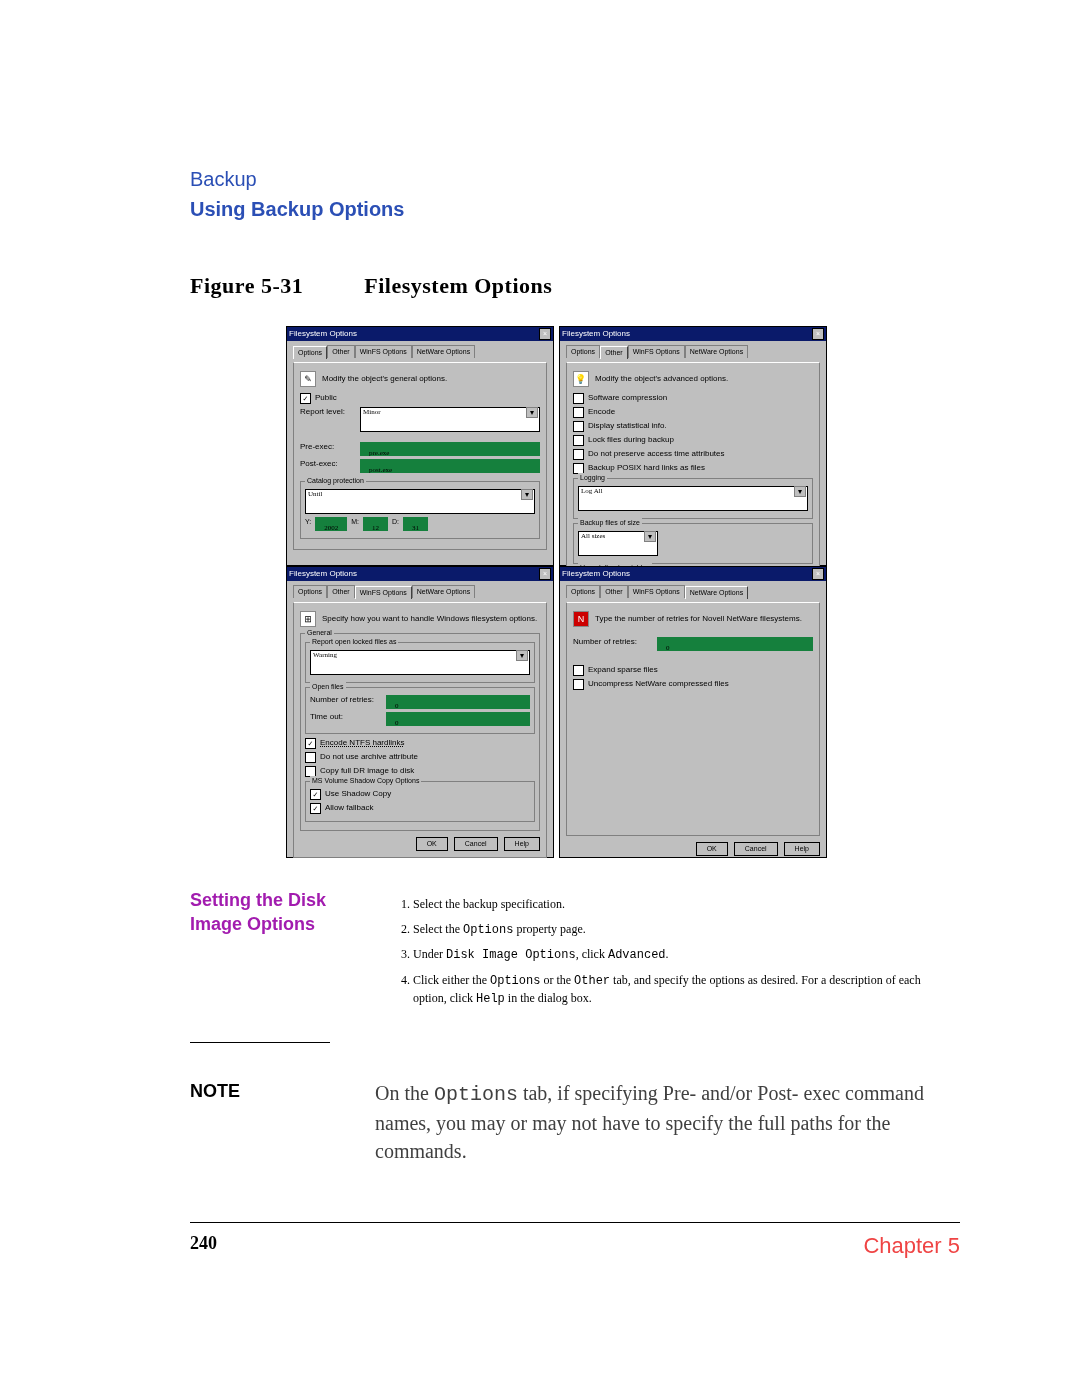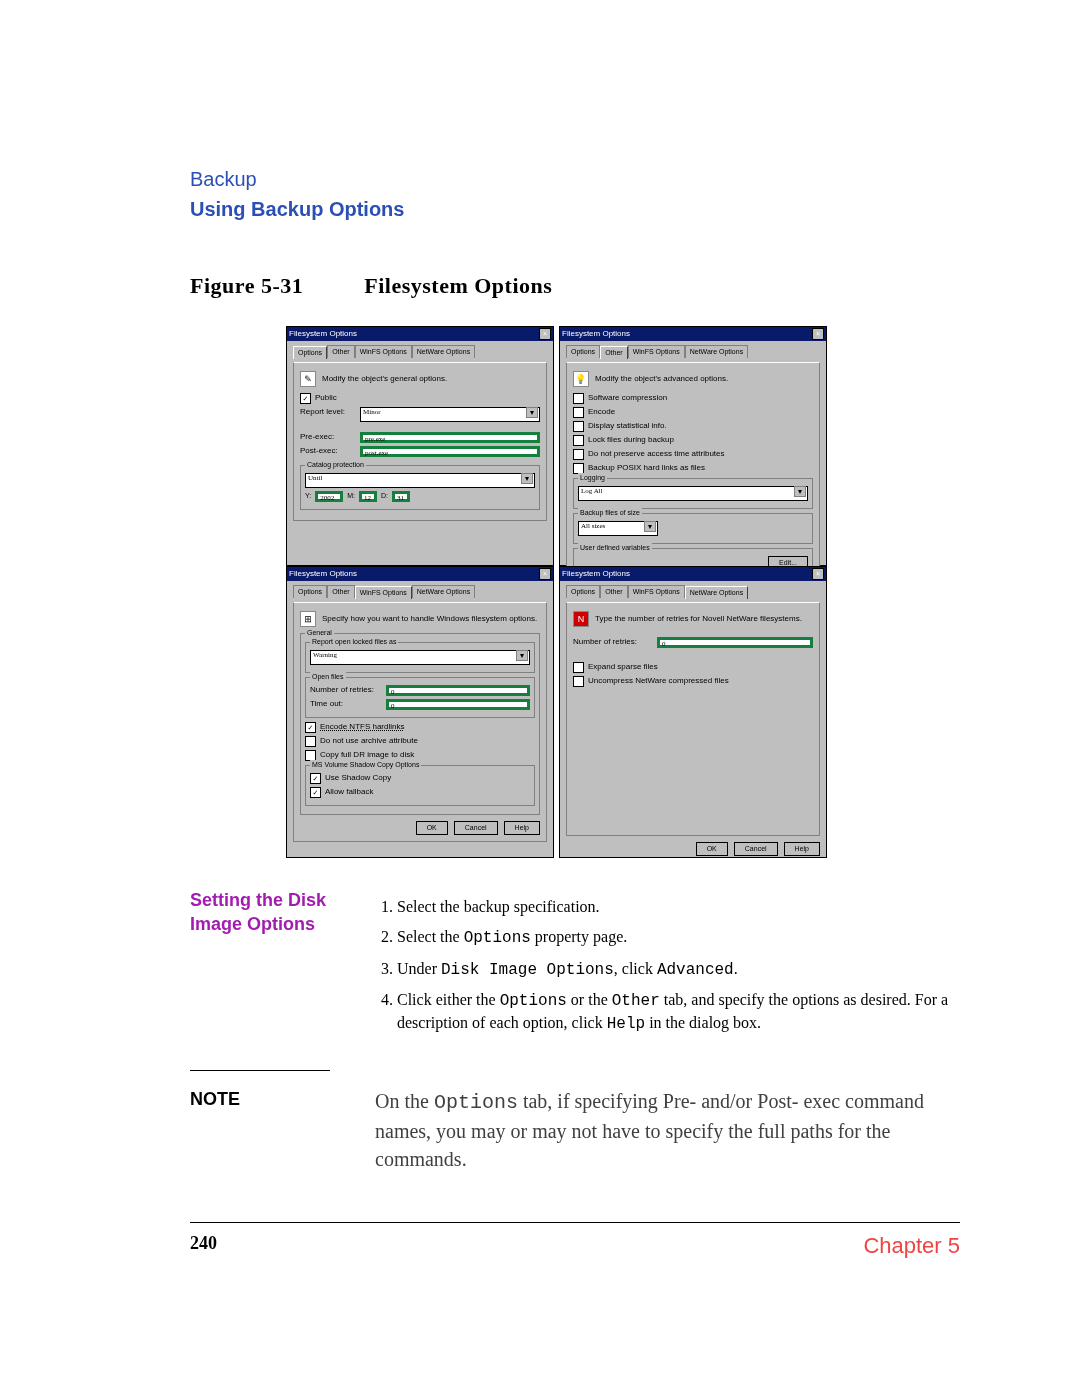--- a/index.html
+++ b/index.html
@@ -16,45 +16,45 @@
   .dlg .x{width:10px;height:10px;background:#bfbfbf;border:1px solid #000;display:flex;align-items:center;justify-content:center;font-size:7px;line-height:7px}
   .body{padding:4px 6px 6px 6px}
   .tabs{display:flex;gap:0;margin-bottom:4px;font-size:7px}
   .tab{border:1px solid #808080;border-bottom:none;background:#bfbfbf;padding:1px 4px}
   .tab.active{background:#bfbfbf;border-color:#fff #404040 #bfbfbf #fff;position:relative;top:1px}
   .panel{border:1px solid #808080;border-top-color:#fff;background:#bfbfbf;padding:6px}
   .hint{display:flex;align-items:center;gap:6px;margin:2px 0 6px 0}
   .hint .ic{width:14px;height:14px;border:1px solid #888;background:#fff;display:flex;align-items:center;justify-content:center;font-size:9px}
   .row{display:flex;align-items:flex-start;gap:4px;margin:3px 0}
   .cb{width:9px;height:9px;border:1px solid #000;background:#fff;display:inline-flex;align-items:center;justify-content:center;font-size:7px;line-height:7px}
-  .in{border:3px solid #15803d;background:#fff;font:7px Tahoma;padding:0 2px;height:11px;box-sizing:border-box;flex:1}
-  .sel{border:1px solid #000;background:#fff;font:7px Tahoma;padding:0 12px 0 2px;height:15px;box-sizing:border-box;flex:1;position:relative}
+  .in{border:7px solid #15803d;background:#fff;font:7px Tahoma;padding:0 2px;height:11px;box-sizing:border-box;flex:1}
+  .sel{border:1px solid #000;background:#fff;font:7px Tahoma;padding:0 12px 0 2px;height:25px;box-sizing:border-box;flex:1;position:relative}
   .sel::after{content:"▾";position:absolute;right:1px;top:-1px;font-size:8px;background:#bfbfbf;border:1px solid #808080;width:10px;text-align:center}
   .grp{border:1px solid #808080;padding:4px;margin:4px 0;position:relative}
   .grp>.lg{position:absolute;top:-6px;left:4px;background:#bfbfbf;padding:0 2px;font-size:7px}
   .btns{display:flex;gap:6px;justify-content:flex-end;margin-top:6px}
   .btn{border:1px solid #000;background:#bfbfbf;font-size:7px;padding:1px 10px}
   .lab{min-width:56px}
   .small{font-size:7px}
   .txt{font-family:"Times New Roman",serif;font-size:20px;color:#404040}
   .side-col{width:185px;float:left;padding-right:18px;box-sizing:border-box}
   .main-col{margin-left:185px}
   .side-h{font-family:Arial,sans-serif;font-size:18px;font-weight:bold;color:#a21caf;line-height:1.35}
   ol.steps{margin:0;padding-left:22px}
-  ol.steps li{margin:8px 0;font-size:16px}
+  ol.steps li{margin:8px 16px;font-size:12px}
   .mono{font-family:"Courier New",monospace}
   .rule{border:0;border-top:1px solid #000;margin:26px 0 10px 0}
   .note-lbl{font-family:Arial,sans-serif;font-weight:bold;font-size:18px}
   .ftr{position:absolute;left:190px;right:120px;bottom:135px}
   .ftr-line{border-top:1px solid #000;margin-bottom:8px}
   .ftr-row{display:flex;justify-content:space-between;}
   .ftr-pg{font-weight:bold;font-size:18px}
   .ftr-ch{color:#ef4444;font-family:Arial,sans-serif;font-weight:normal;font-size:22px}
   .content-block{margin-top:30px;overflow:hidden}
-  .note-block{margin-top:16px;overflow:hidden}
+  .note-block{margin-top:36px;overflow:hidden}
 </style>
 </head>
 <body>
 
 <div class="page">
   <div>
     <div class="hdr-blue hdr-line1">Backup</div>
     <div class="hdr-blue hdr-line2">Using Backup Options</div>
   </div>
 

